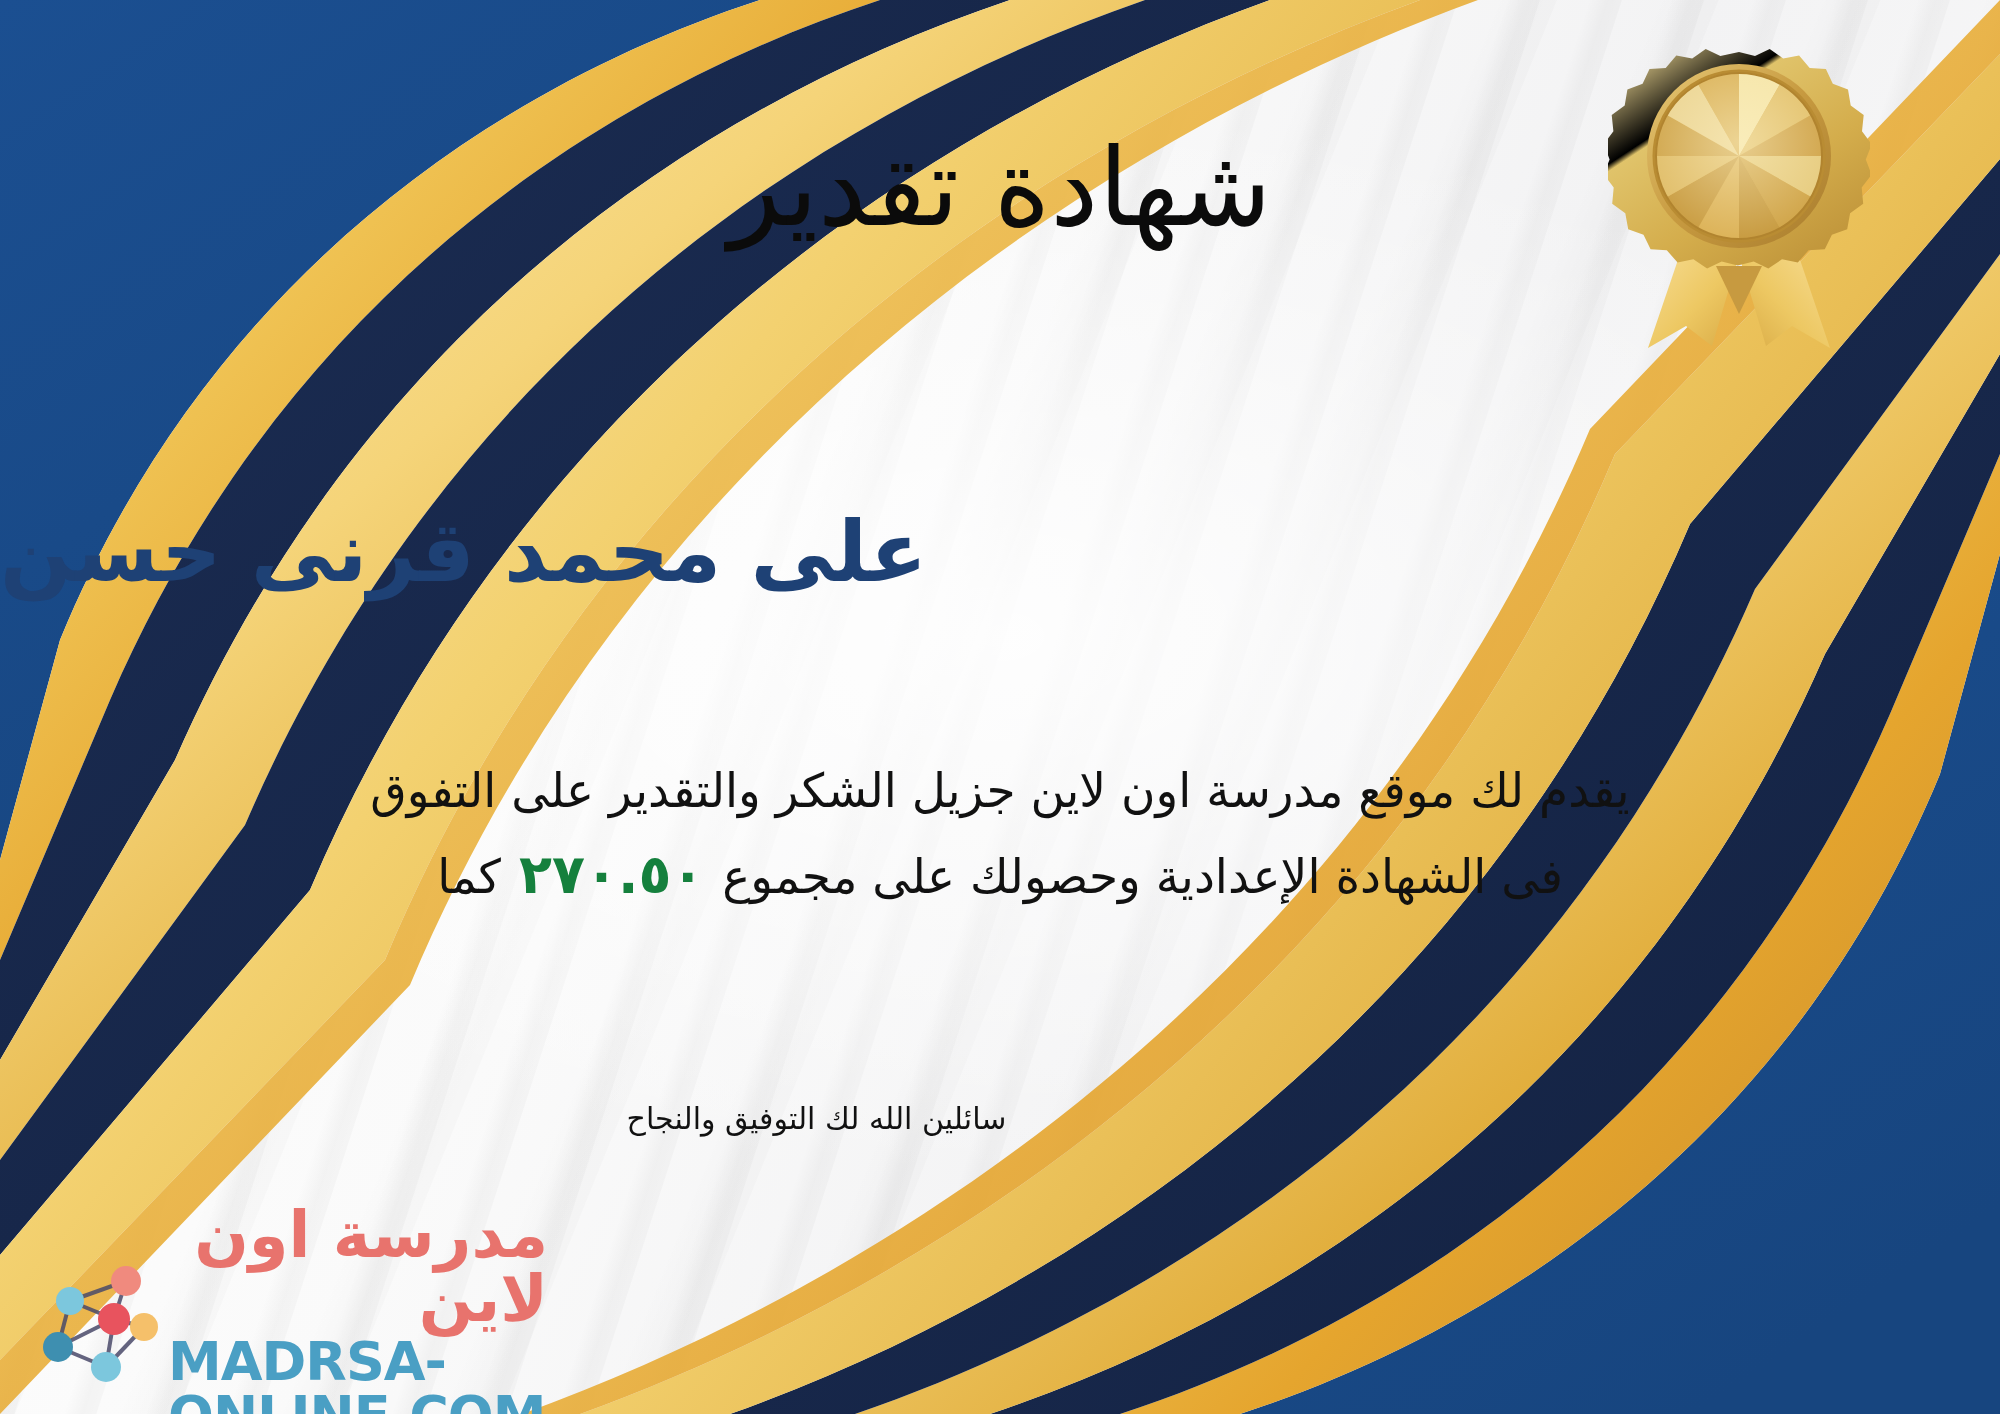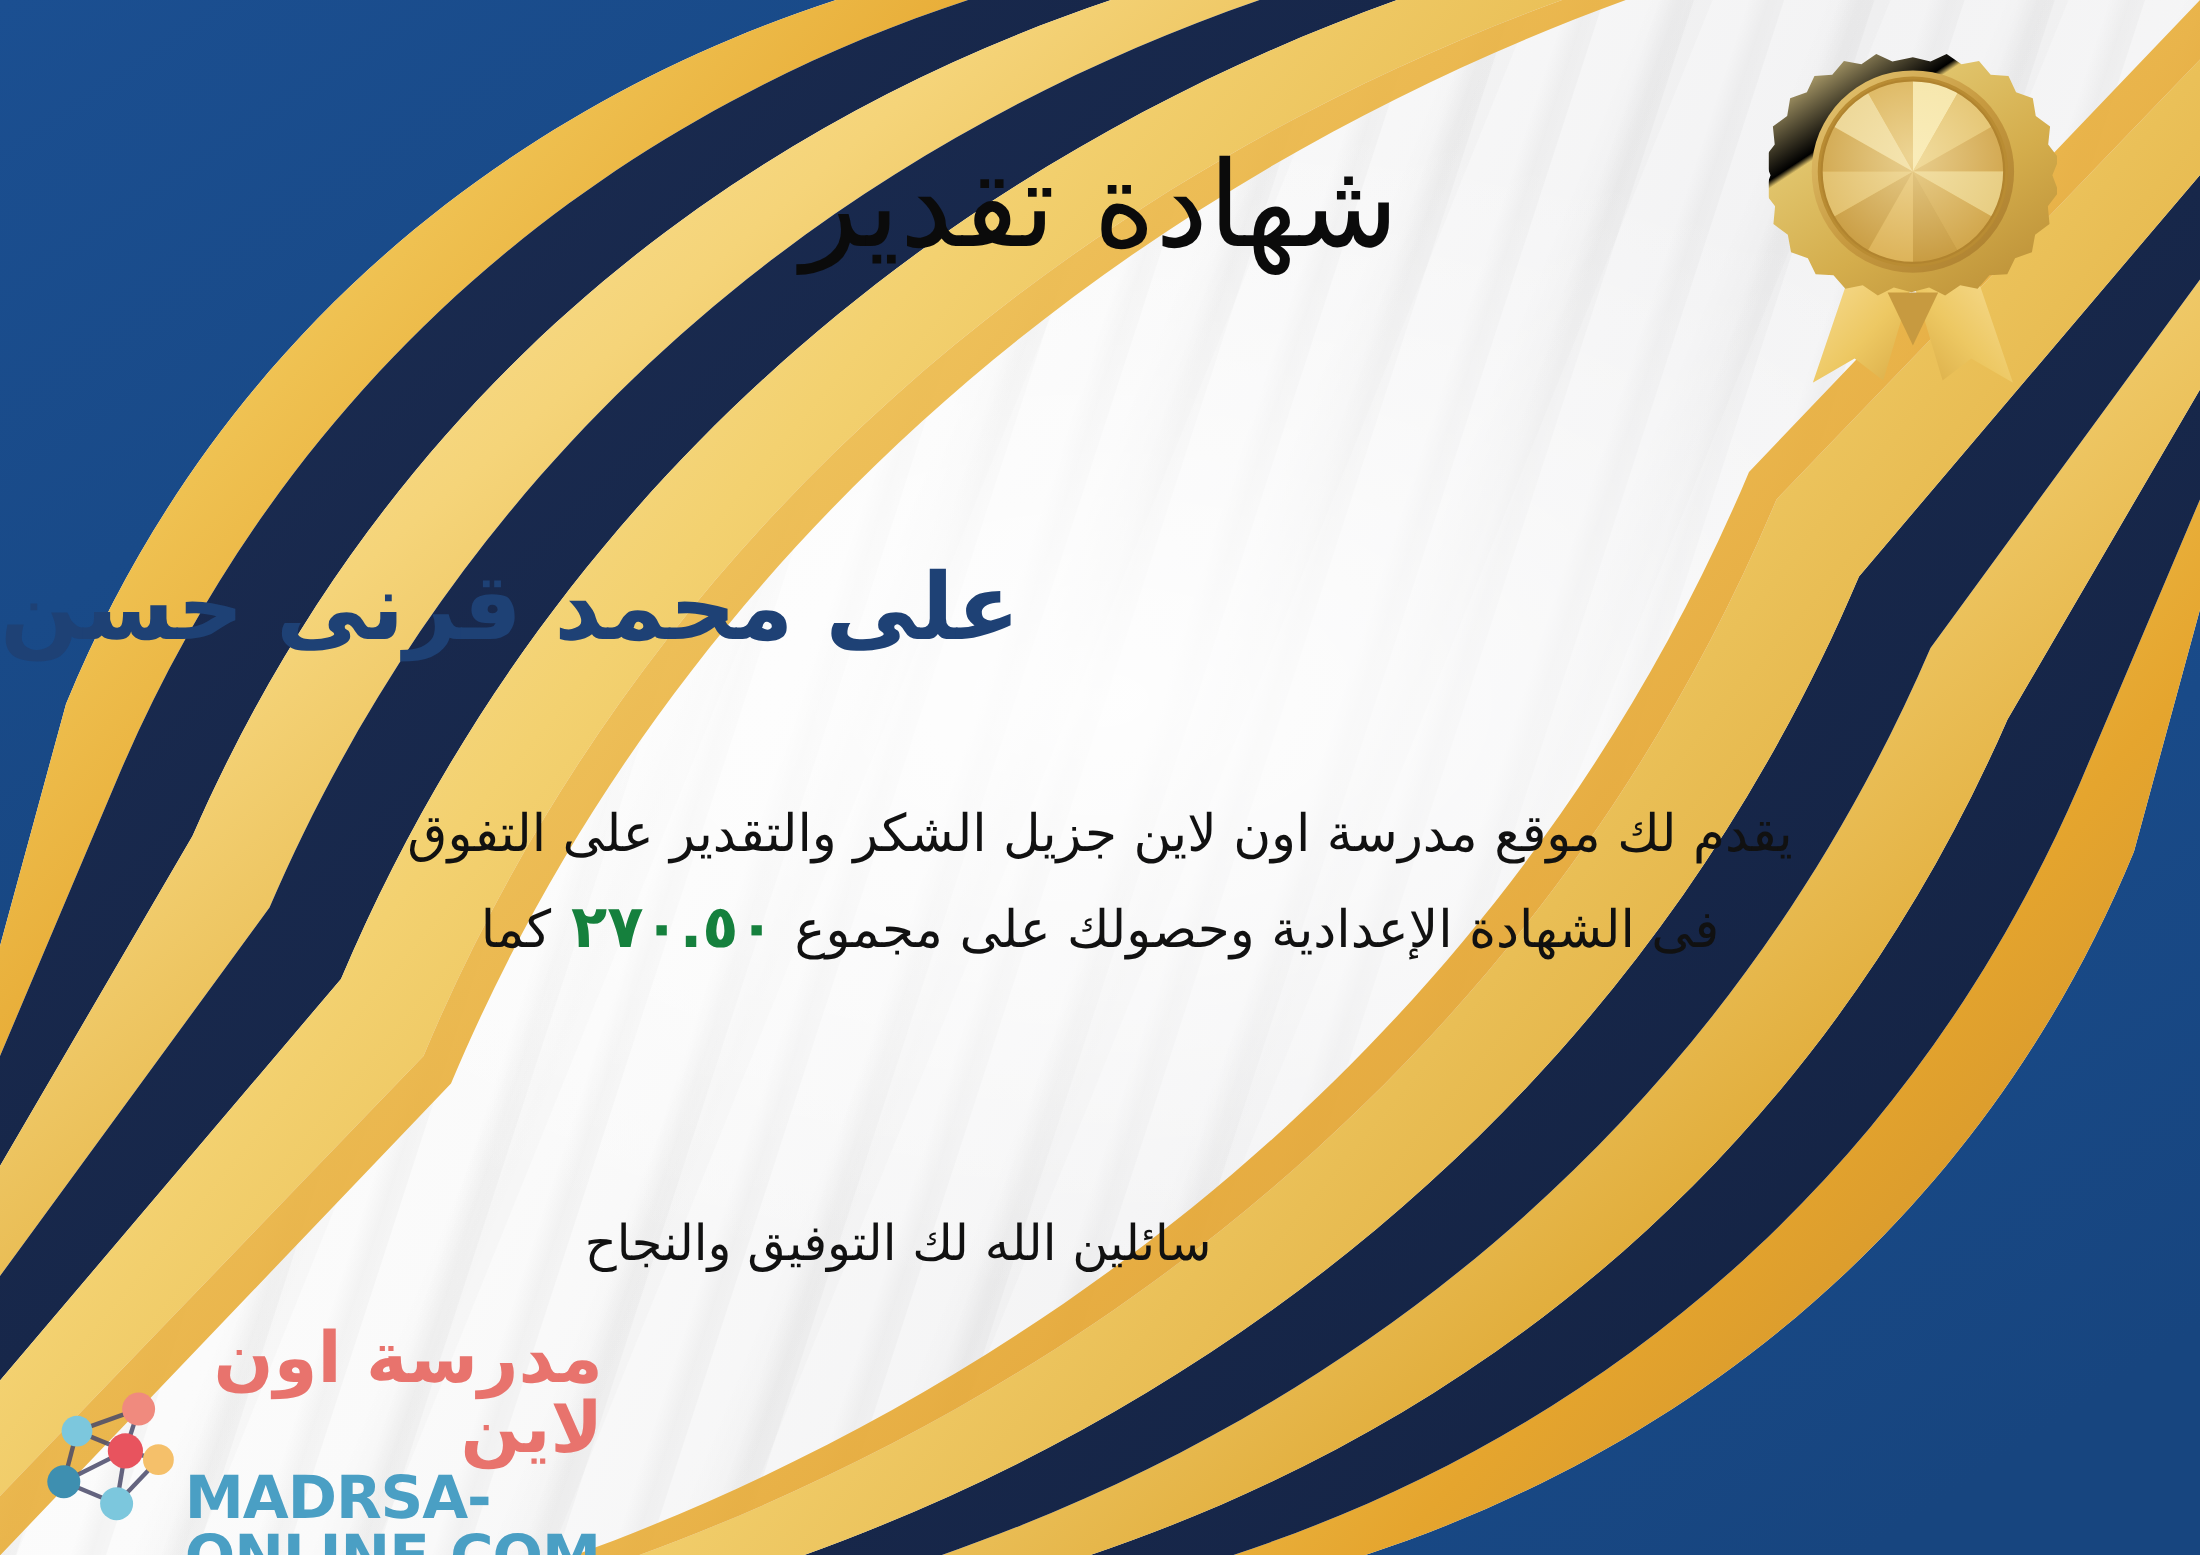--- a/index.html
+++ b/index.html
@@ -95,21 +95,21 @@
     text-align: left;
     font-size: 84px;
     font-weight: 700;
     color: #1e4175;
     line-height: 1.3;
     direction: rtl;
   }
 
   .body-block {
     position: absolute;
-    top: 720px;
+    top: 752px;
     left: 60px;
     width: 1880px;
     text-align: center;
     direction: rtl;
   }
   .body-line {
     font-size: 47px;
     font-weight: 400;
     color: #111111;
     line-height: 1.65;
@@ -123,21 +123,21 @@
     padding: 0 18px;
     letter-spacing: 1px;
   }
 
   .closing-line {
     position: absolute;
     top: 1096px;
     left: 0;
     width: 1633px;
     text-align: center;
-    font-size: 45px;
+    font-size: 30px;
     color: #111111;
     direction: rtl;
     line-height: 1.5;
   }
 
   
   .medal {
     position: absolute;
     top: 38px;
     left: 1608px;

